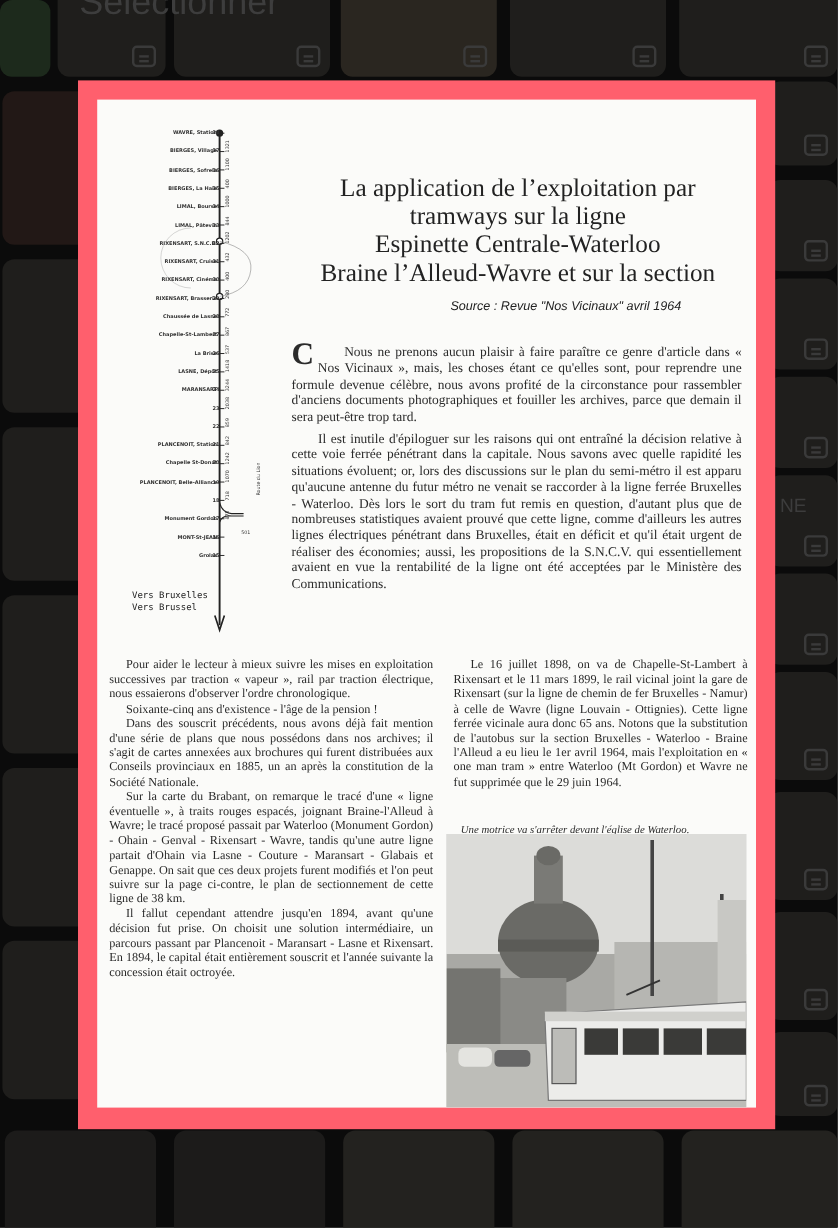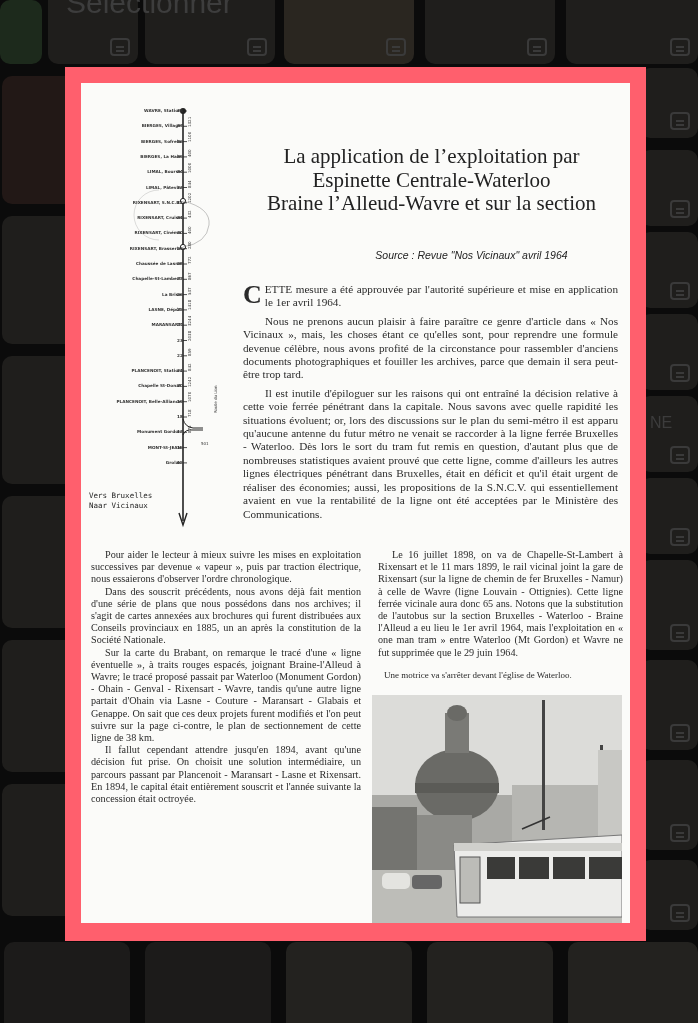--- a/index.html
+++ b/index.html
@@ -18,39 +18,39 @@
 
   
   .frame { position: absolute; left: 65px; top: 67px; width: 581px; height: 874px; background: #ff5f6d; }
   .page { position: absolute; left: 81px; top: 83px; width: 549px; height: 840px; background: #fbfbf9; overflow: hidden; color: #2b2b2b; }
 
   
   .route { position: absolute; left: 0; top: 0; width: 160px; height: 470px; }
   .station { position: absolute; right: 60px; font-family: "DejaVu Sans", sans-serif; font-size: 4.2px; font-weight: bold; white-space: nowrap; color: #333; }
   .km { position: absolute; left: 96px; font-family: "DejaVu Sans", sans-serif; font-size: 4.2px; font-weight: bold; color: #333; }
   .dist { position: absolute; left: 118px; font-family: "DejaVu Sans", sans-serif; font-size: 4px; color: #333; transform: rotate(-90deg); transform-origin: left top; white-space: nowrap; }
-  .vers { position: absolute; left: 8px; top: 408px; font-family: "DejaVu Sans Mono", monospace; font-size: 7.5px; line-height: 10px; color: #222; }
+  .vers { position: absolute; left: 29px; top: 408px; font-family: "DejaVu Sans Mono", monospace; font-size: 7.5px; line-height: 10px; color: #222; }
 
   
   .title { position: absolute; left: 158px; top: 62px; width: 385px; text-align: center;
     font-family: "Liberation Serif", serif; font-size: 21px; line-height: 23.5px; color: #222; }
   .source { position: absolute; left: 158px; top: 166px; width: 385px; text-align: center;
     font-family: "Liberation Sans", sans-serif; font-style: italic; font-size: 10.5px; color: #222; padding-left: 80px; }
 
   .intro { position: absolute; left: 162px; top: 200px; width: 375px; font-size: 11.2px; line-height: 13.4px; text-align: justify; }
   .intro p { text-indent: 22px; margin-bottom: 5px; }
   .intro p.first { text-indent: 0; }
   .dropcap { float: left; font-size: 26px; line-height: 22px; font-weight: bold; margin-right: 3px; margin-top: 1px; }
 
   .col { position: absolute; font-family: "Liberation Serif", serif; font-size: 10.2px; line-height: 12.2px; text-align: justify; color: #2a2a2a; }
   .col p { text-indent: 14px; }
   .col .sub { font-style: italic; text-indent: 10px; margin: 10px 0 6px; }
   .col1 { left: 10px; top: 466px; width: 270px; }
   .col2 { left: 297px; top: 466px; width: 245px; }
-  .caption { font-size: 9px; text-indent: 0 !important; margin-top: 10px; padding-left: 6px; }
+  .caption { font-style: italic; font-size: 9px; text-indent: 0 !important; margin-top: 26px; padding-left: 6px; }
 
   .photo { position: absolute; left: 291px; top: 612px; width: 250px; height: 228px; background: #d8d8d5; overflow: hidden; }
 </style>
 </head>
 <body>
 
 <div class="grid">
   <div class="tile" style="left:0;top:0;width:42px;height:64px;background:#1d2a1c;"></div>
   <div class="tile" style="left:48px;top:-20px;width:90px;height:84px;">
       <span class="scan"></span>
@@ -217,41 +217,43 @@
         <div class="dist" style="left: 106px; top: 257.85px;">2038</div>
         <div class="dist" style="left: 106px; top: 273.15px;">859</div>
         <div class="dist" style="left: 106px; top: 288.45px;">842</div>
         <div class="dist" style="left: 106px; top: 303.75px;">1242</div>
         <div class="dist" style="left: 106px; top: 319.05px;">1070</div>
         <div class="dist" style="left: 106px; top: 334.35px;">718</div>
         <div class="dist" style="left: 106px; top: 349.65px;">875</div>
       </div>
     <div class="vers">
       <div>Vers Bruxelles</div>
-      <div>Naar Vicinaux</div>
+      <div>Vers Brussel</div>
     </div>
     <div class="dist" style="left:132px;top:330px;">Route du Lion</div>
     <div class="dist" style="left:120px;top:358px;transform:none;">501</div>
   </div>
 
   <div class="title">
     <div>La application de l’exploitation par</div>
+    <div>tramways sur la ligne</div>
     <div>Espinette Centrale-Waterloo</div>
     <div>Braine l’Alleud-Wavre et sur la section</div>
   </div>
   <div class="source">Source : Revue "Nos Vicinaux" avril 1964</div>
 
   <div class="intro">
-    <p class="first"><span class="dropcap">C</span><span>ETTE mesure a été approuvée par l'autorité supérieure et mise en application le 1er avril 1964.</span></p>
+    <p class="first"><span class="dropcap">C</span></p>
     <p>Nous ne prenons aucun plaisir à faire paraître ce genre d'article dans « Nos Vicinaux », mais, les choses étant ce qu'elles sont, pour reprendre une formule devenue célèbre, nous avons profité de la circonstance pour rassembler d'anciens documents photographiques et fouiller les archives, parce que demain il sera peut-être trop tard.</p>
     <p>Il est inutile d'épiloguer sur les raisons qui ont entraîné la décision relative à cette voie ferrée pénétrant dans la capitale. Nous savons avec quelle rapidité les situations évoluent; or, lors des discussions sur le plan du semi-métro il est apparu qu'aucune antenne du futur métro ne venait se raccorder à la ligne ferrée Bruxelles - Waterloo. Dès lors le sort du tram fut remis en question, d'autant plus que de nombreuses statistiques avaient prouvé que cette ligne, comme d'ailleurs les autres lignes électriques pénétrant dans Bruxelles, était en déficit et qu'il était urgent de réaliser des économies; aussi, les propositions de la S.N.C.V. qui essentiellement avaient en vue la rentabilité de la ligne ont été acceptées par le Ministère des Communications.</p>
   </div>
 
   <div class="col col1">
-    <p>Pour aider le lecteur à mieux suivre les mises en exploitation successives par devenue « vapeur », puis par traction électrique, nous essaierons d'observer l'ordre chronologique.</p>
+    <p>Pour aider le lecteur à mieux suivre les mises en exploitation successives par traction « vapeur », rail par traction électrique, nous essaierons d'observer l'ordre chronologique.</p>
+    <p>Soixante-cinq ans d'existence - l'âge de la pension !</p>
     <p>Dans des souscrit précédents, nous avons déjà fait mention d'une série de plans que nous possédons dans nos archives; il s'agit de cartes annexées aux brochures qui furent distribuées aux Conseils provinciaux en 1885, un an après la constitution de la Société Nationale.</p>
     <p>Sur la carte du Brabant, on remarque le tracé d'une « ligne éventuelle », à traits rouges espacés, joignant Braine-l'Alleud à Wavre; le tracé proposé passait par Waterloo (Monument Gordon) - Ohain - Genval - Rixensart - Wavre, tandis qu'une autre ligne partait d'Ohain via Lasne - Couture - Maransart - Glabais et Genappe. On sait que ces deux projets furent modifiés et l'on peut suivre sur la page ci-contre, le plan de sectionnement de cette ligne de 38 km.</p>
     <p>Il fallut cependant attendre jusqu'en 1894, avant qu'une décision fut prise. On choisit une solution intermédiaire, un parcours passant par Plancenoit - Maransart - Lasne et Rixensart. En 1894, le capital était entièrement souscrit et l'année suivante la concession était octroyée.</p>
   </div>
 
   <div class="col col2">
     <p>Le 16 juillet 1898, on va de Chapelle-St-Lambert à Rixensart et le 11 mars 1899, le rail vicinal joint la gare de Rixensart (sur la ligne de chemin de fer Bruxelles - Namur) à celle de Wavre (ligne Louvain - Ottignies). Cette ligne ferrée vicinale aura donc 65 ans. Notons que la substitution de l'autobus sur la section Bruxelles - Waterloo - Braine l'Alleud a eu lieu le 1er avril 1964, mais l'exploitation en « one man tram » entre Waterloo (Mt Gordon) et Wavre ne fut supprimée que le 29 juin 1964.</p>
     <p class="caption">Une motrice va s'arrêter devant l'église de Waterloo.</p>
   </div>
 

